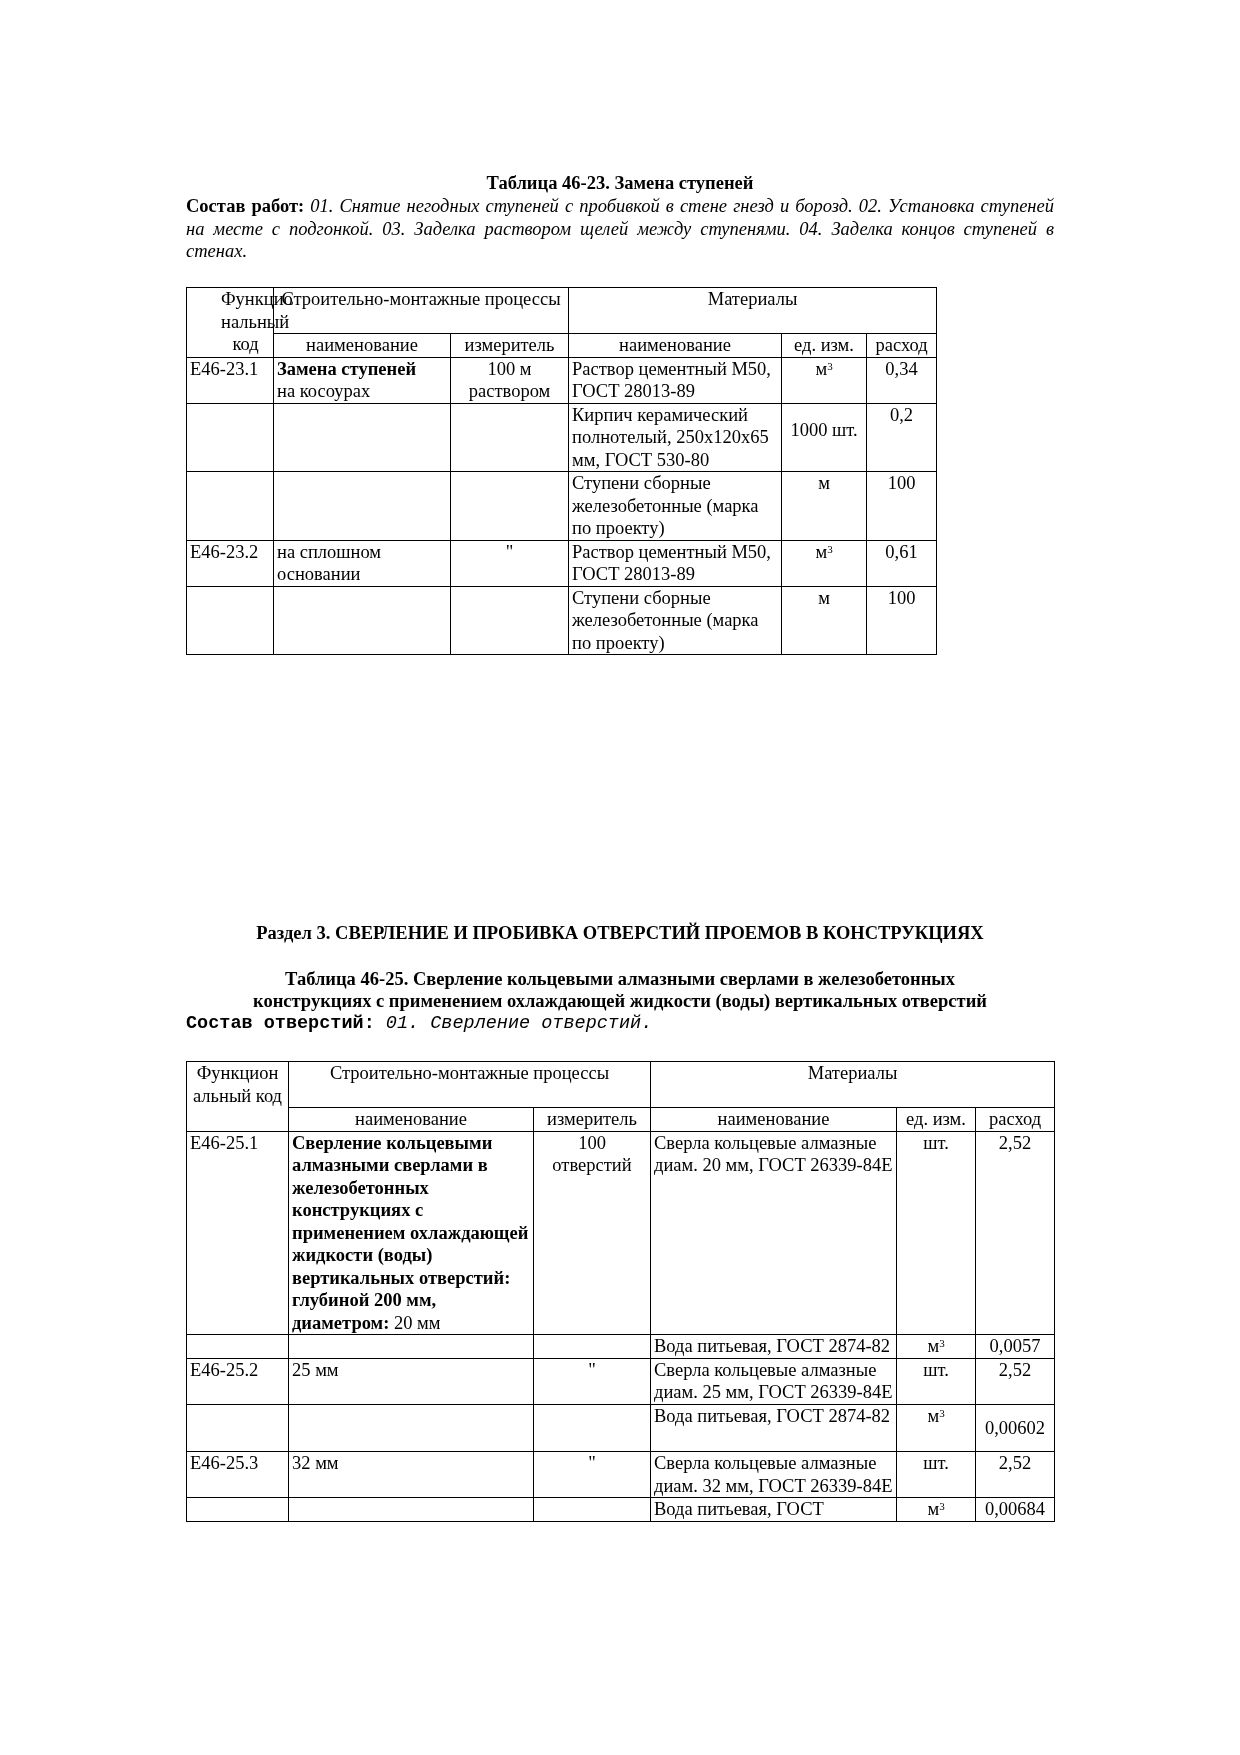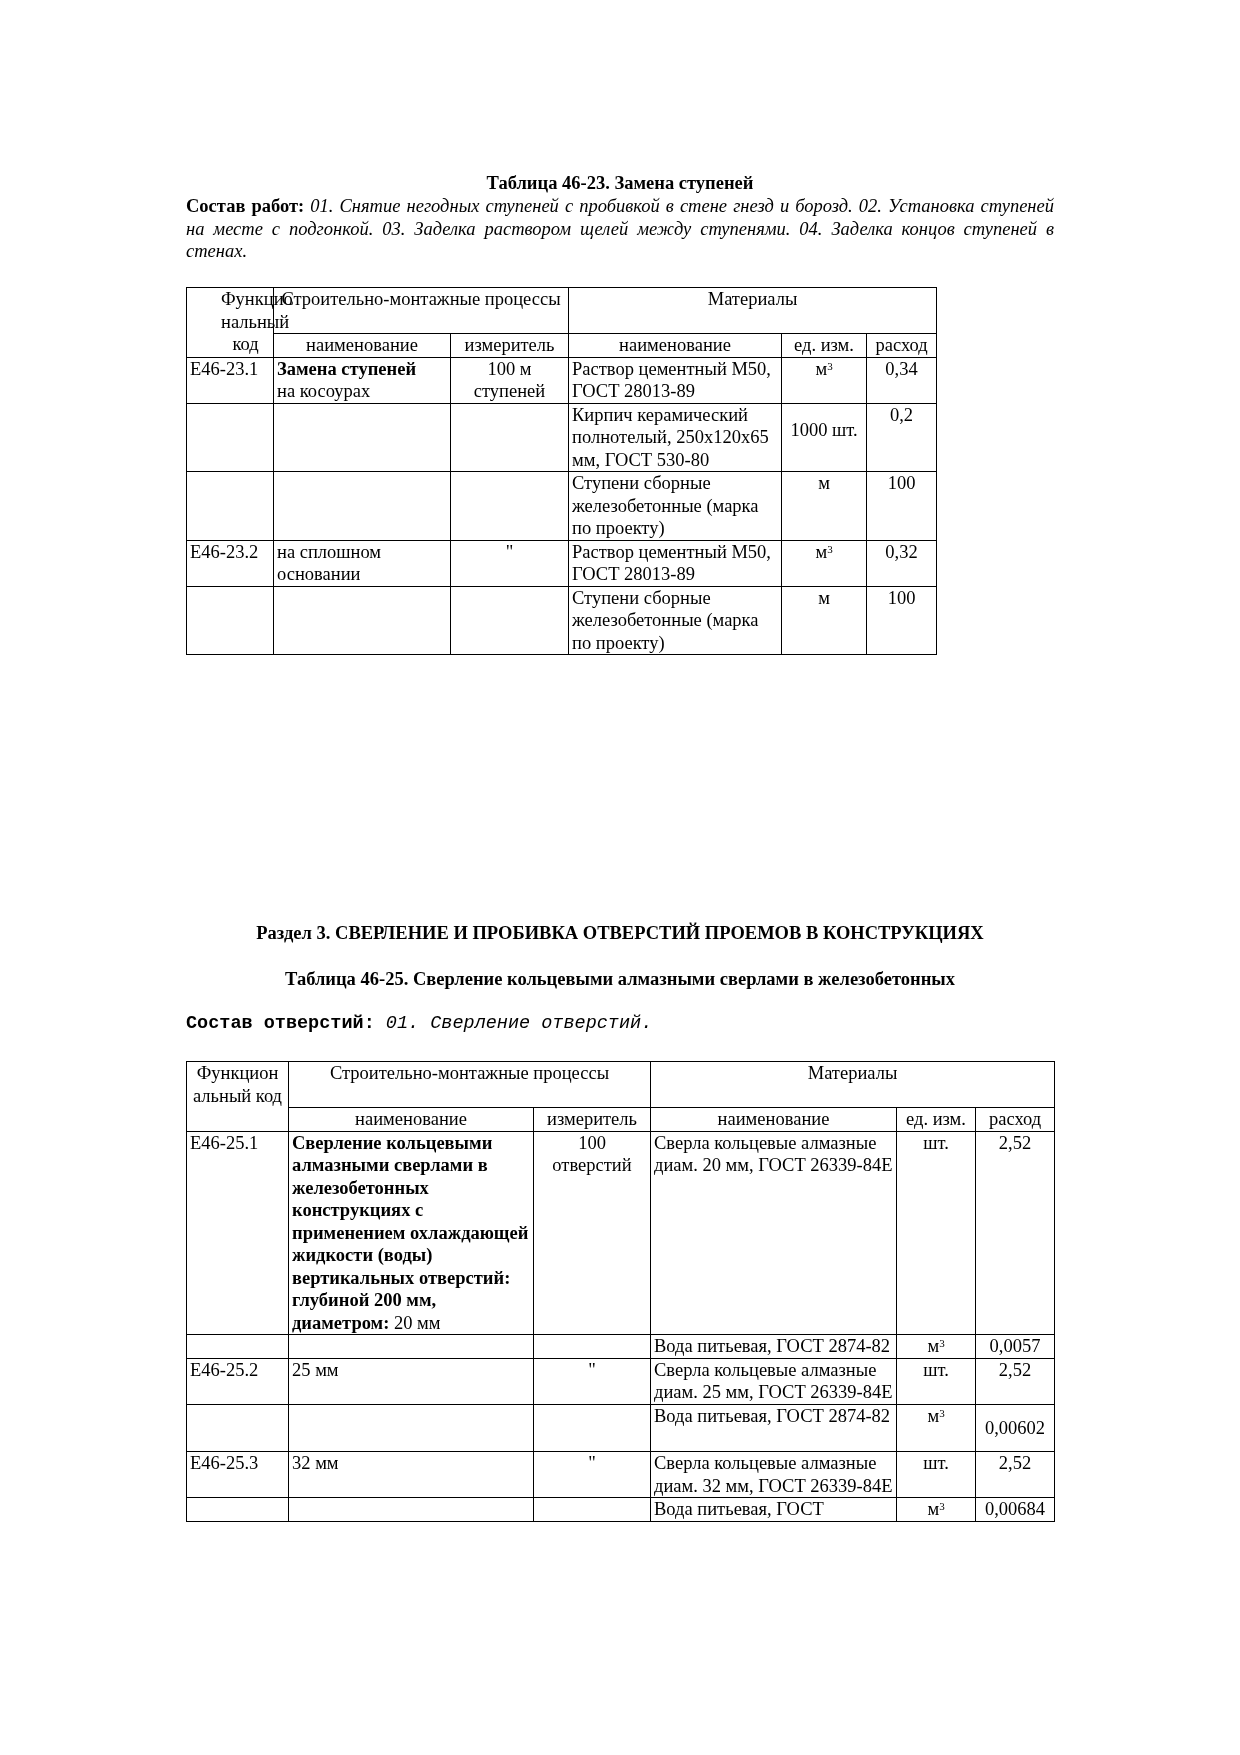--- a/index.html
+++ b/index.html
@@ -42,21 +42,21 @@
     <tr>
       <td class="c">наименование</td>
       <td class="c">измеритель</td>
       <td class="c">наименование</td>
       <td class="c">ед. изм.</td>
       <td class="c">расход</td>
     </tr>
     <tr>
       <td>Е46-23.1</td>
       <td><span class="bold">Замена ступеней</span><br><span>на косоурах</span></td>
-      <td class="c">100 м ступеней</td>
+      <td class="c">100 м раствором</td>
       <td>Раствор цементный М50, ГОСТ 28013-89</td>
       <td class="c"><span>м</span><sup>3</sup></td>
       <td class="c">0,34</td>
     </tr>
     <tr>
       <td></td>
       <td></td>
       <td class="c"></td>
       <td>Кирпич керамический полнотелый, 250х120х65 мм, ГОСТ 530-80</td>
       <td class="c" style="padding:15px 1px;">1000 шт.</td>
@@ -69,36 +69,37 @@
       <td>Ступени сборные железобетонные (марка по проекту)</td>
       <td class="c">м</td>
       <td class="c">100</td>
     </tr>
     <tr>
       <td>Е46-23.2</td>
       <td>на сплошном основании</td>
       <td class="c">"</td>
       <td>Раствор цементный М50, ГОСТ 28013-89</td>
       <td class="c"><span>м</span><sup>3</sup></td>
-      <td class="c">0,32</td>
+      <td class="c">0,61</td>
     </tr>
     <tr>
       <td></td>
       <td></td>
       <td class="c"></td>
       <td>Ступени сборные железобетонные (марка по проекту)</td>
       <td class="c">м</td>
       <td class="c">100</td>
     </tr>
   </tbody>
     </table>
 
   <div class="title" style="top:922px;">Раздел 3. СВЕРЛЕНИЕ И ПРОБИВКА ОТВЕРСТИЙ ПРОЕМОВ В КОНСТРУКЦИЯХ</div>
 
   <div class="title" style="top:968px;">Таблица 46-25. Сверление кольцевыми алмазными сверлами в железобетонных</div>
+  <div class="title" style="top:990px;">конструкциях с применением охлаждающей жидкости (воды) вертикальных отверстий</div>
   <div class="para" style="top:1013px;font-family:Liberation Mono, monospace;"><b>Состав отверстий:</b><i> 01. Сверление отверстий.</i></div>
 
   <table style="left:186px; top:1061px; width:868px;">
     <colgroup>
         <col style="width:102px">
         <col style="width:245px">
         <col style="width:117px">
         <col style="width:246px">
         <col style="width:79px">
         <col style="width:79px">

